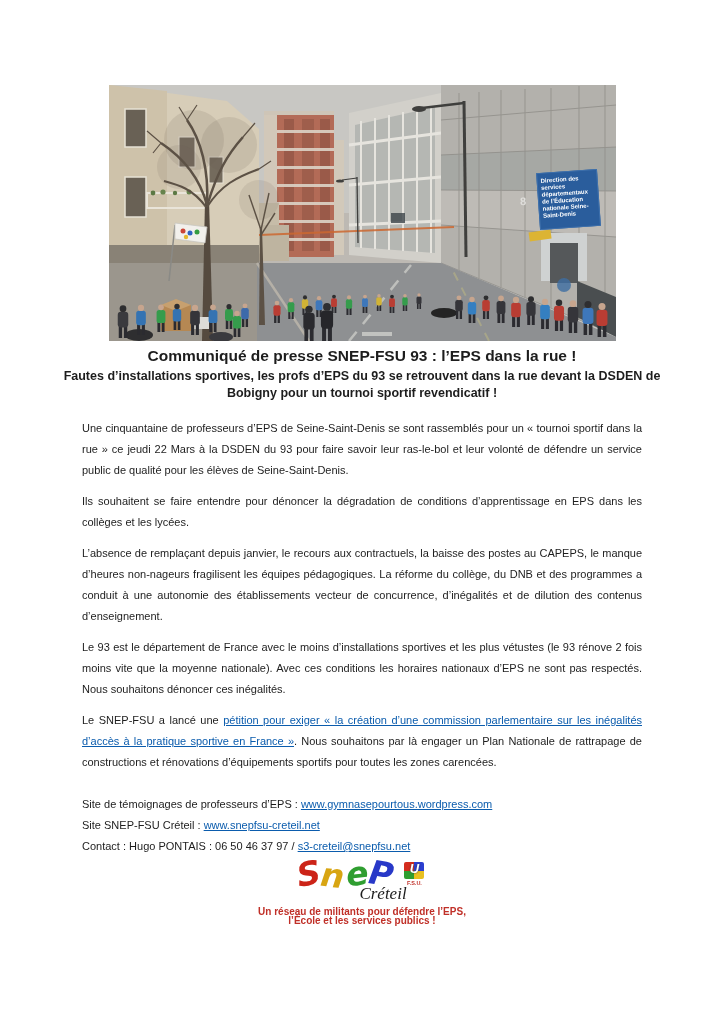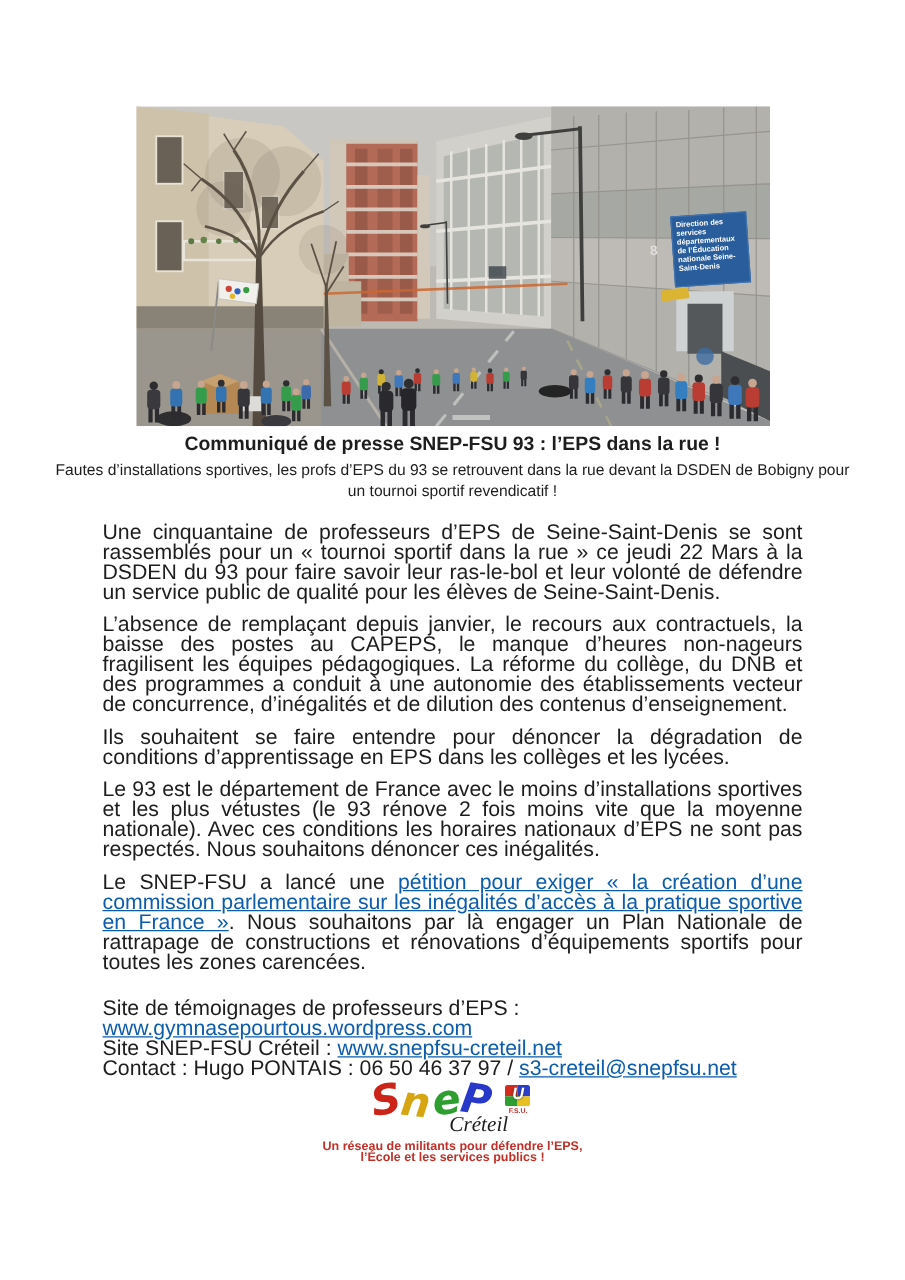--- a/index.html
+++ b/index.html
@@ -23,24 +23,24 @@
     position: absolute; left: 411px; top: 110px; font-size: 11px;
     color: #dfdedb; font-weight: bold; transform: rotate(-3deg);
   }
   
   h1 {
     font-size: 15.5px; line-height: 18px; text-align: center;
     font-weight: bold; margin: 6px 0 3px;
   }
   h2 {
     font-size: 12.5px; line-height: 16.5px; text-align: center;
-    font-weight: normal; width: 640px; margin: 0 auto;
+    font-weight: bold; width: 640px; margin: 0 auto;
   }
   
-  .content { width: 560px; margin: 17px auto 0; font-size: 17px; line-height: 16px; }
+  .content { width: 560px; margin: 17px auto 0; font-size: 11px; line-height: 21px; }
   .content p { margin: 0 0 10px; text-align: justify; }
   .contacts { margin-top: 21px; }
   .contacts p { margin: 0; text-align: left; }
   a.doc-link { color: #0b5cad; text-decoration: underline; cursor: pointer; }
   
   .logo-block { margin-top: 2px; text-align: center; }
   .snep-row { display: flex; justify-content: center; align-items: flex-start; gap: 7px; }
   .snep { font-family: "DejaVu Sans", sans-serif; font-weight: bold; font-style: italic;
           font-size: 33px; line-height: 30px; letter-spacing: 1px; }
   .snep span { display: inline-block; }
@@ -352,22 +352,22 @@
     </svg>
     <div class="dsden-sign">Direction des services départementaux de l’Éducation nationale Seine-Saint-Denis</div>
     <div class="building-number">8</div>
   </div>
 
   <h1>Communiqué de presse SNEP-FSU 93 : l’EPS dans la rue !</h1>
   <h2>Fautes d’installations sportives, les profs d’EPS du 93 se retrouvent dans la rue devant la DSDEN de Bobigny pour un tournoi sportif revendicatif !</h2>
 
   <div class="content">
     <p>Une cinquantaine de professeurs d’EPS de Seine-Saint-Denis se sont rassemblés pour un « tournoi sportif dans la rue » ce jeudi 22 Mars à la DSDEN du 93 pour faire savoir leur ras-le-bol et leur volonté de défendre un service public de qualité pour les élèves de Seine-Saint-Denis.</p>
+    <p>Ils souhaitent se faire entendre pour dénoncer la dégradation de conditions d’apprentissage en EPS dans les collèges et les lycées.</p>
     <p>L’absence de remplaçant depuis janvier, le recours aux contractuels, la baisse des postes au CAPEPS, le manque d’heures non-nageurs fragilisent les équipes pédagogiques. La réforme du collège, du DNB et des programmes a conduit à une autonomie des établissements vecteur de concurrence, d’inégalités et de dilution des contenus d’enseignement.</p>
-    <p>Ils souhaitent se faire entendre pour dénoncer la dégradation de conditions d’apprentissage en EPS dans les collèges et les lycées.</p>
     <p>Le 93 est le département de France avec le moins d’installations sportives et les plus vétustes (le 93 rénove 2 fois moins vite que la moyenne nationale). Avec ces conditions les horaires nationaux d’EPS ne sont pas respectés. Nous souhaitons dénoncer ces inégalités.</p>
     <p><span>Le SNEP-FSU a lancé une </span><a class="doc-link" href="#">pétition pour exiger « la création d’une commission parlementaire sur les inégalités d’accès à la pratique sportive en France »</a><span>. Nous souhaitons par là engager un Plan Nationale de rattrapage de constructions et rénovations d’équipements sportifs pour toutes les zones carencées.</span></p>
 
     <div class="contacts">
       <p><span>Site de témoignages de professeurs d’EPS : </span><a class="doc-link" href="#">www.gymnasepourtous.wordpress.com</a></p>
       <p><span>Site SNEP-FSU Créteil : </span><a class="doc-link" href="#">www.snepfsu-creteil.net</a></p>
       <p><span>Contact : Hugo PONTAIS : 06 50 46 37 97 / </span><a class="doc-link" href="#">s3-creteil@snepfsu.net</a></p>
     </div>
   </div>
 

